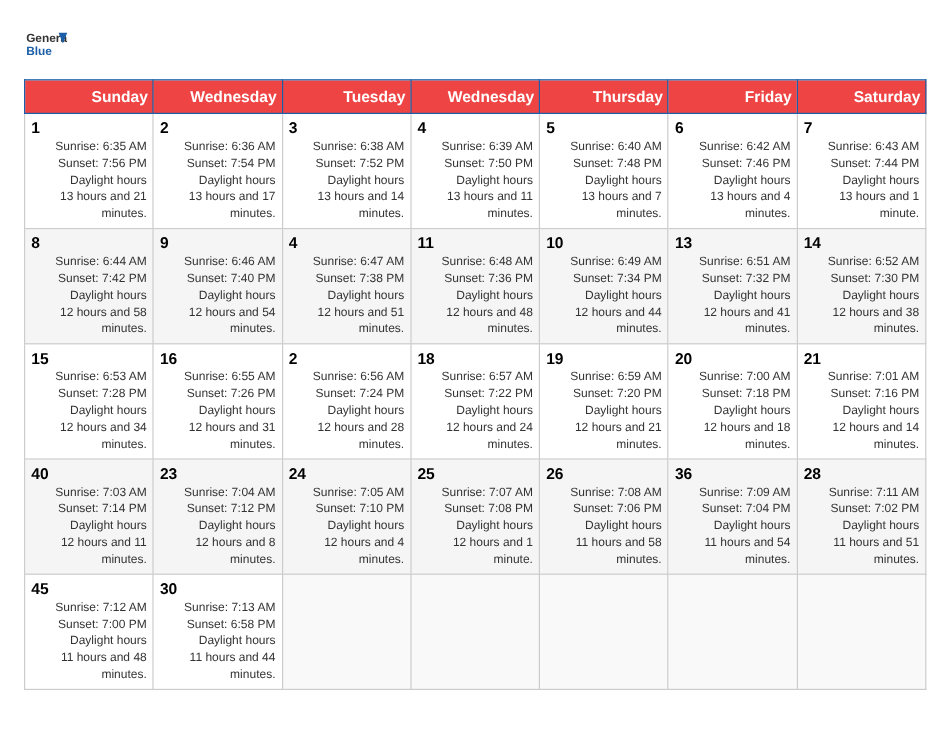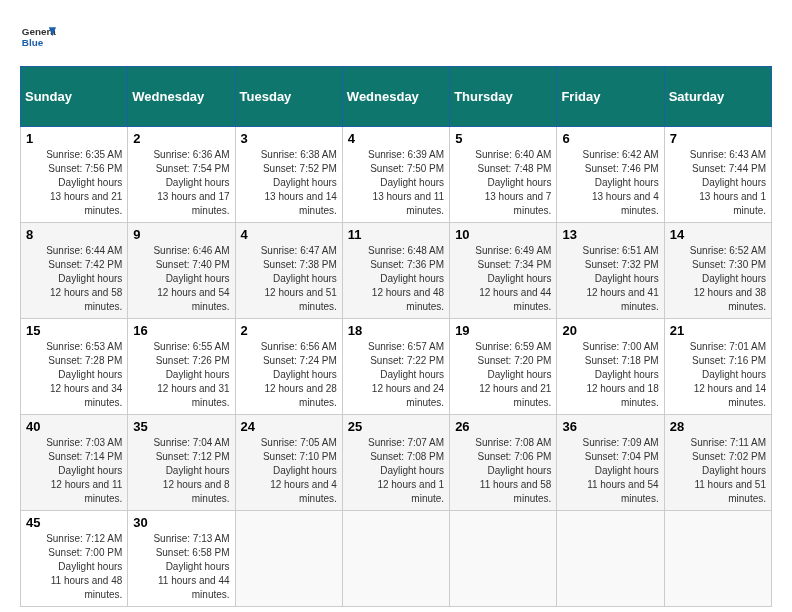--- a/index.html
+++ b/index.html
@@ -36,24 +36,24 @@
     .subtitle {
       font-size: 14px;
       color: #444;
     }
     table {
       width: 100%;
       border-collapse: collapse;
       font-size: 11px;
     }
     th {
-      background-color: #0f766e;
+      background-color: #ef4444;
       color: #fff;
-      padding: 22px 4px;
-      text-align: left;
+      padding: 6px 4px;
+      text-align: right;
       font-size: 13px;
       font-weight: bold;
       border: 1px solid #1a5fa8;
     }
     td {
       border: 1px solid #ccc;
       vertical-align: top;
       padding: 4px 5px;
       min-height: 70px;
       width: calc(100% / 7);
@@ -197,21 +197,21 @@
           <div class="day-num">21</div>
           <div class="day-info">Sunrise: 7:01 AM<br>Sunset: 7:16 PM<br>Daylight hours<br>12 hours and 14 minutes.</div>
         </td>
       </tr>
       <tr>
         <td>
           <div class="day-num">40</div>
           <div class="day-info">Sunrise: 7:03 AM<br>Sunset: 7:14 PM<br>Daylight hours<br>12 hours and 11 minutes.</div>
         </td>
         <td>
-          <div class="day-num">35</div>
+          <div class="day-num">23</div>
           <div class="day-info">Sunrise: 7:04 AM<br>Sunset: 7:12 PM<br>Daylight hours<br>12 hours and 8 minutes.</div>
         </td>
         <td>
           <div class="day-num">24</div>
           <div class="day-info">Sunrise: 7:05 AM<br>Sunset: 7:10 PM<br>Daylight hours<br>12 hours and 4 minutes.</div>
         </td>
         <td>
           <div class="day-num">25</div>
           <div class="day-info">Sunrise: 7:07 AM<br>Sunset: 7:08 PM<br>Daylight hours<br>12 hours and 1 minute.</div>
         </td>

